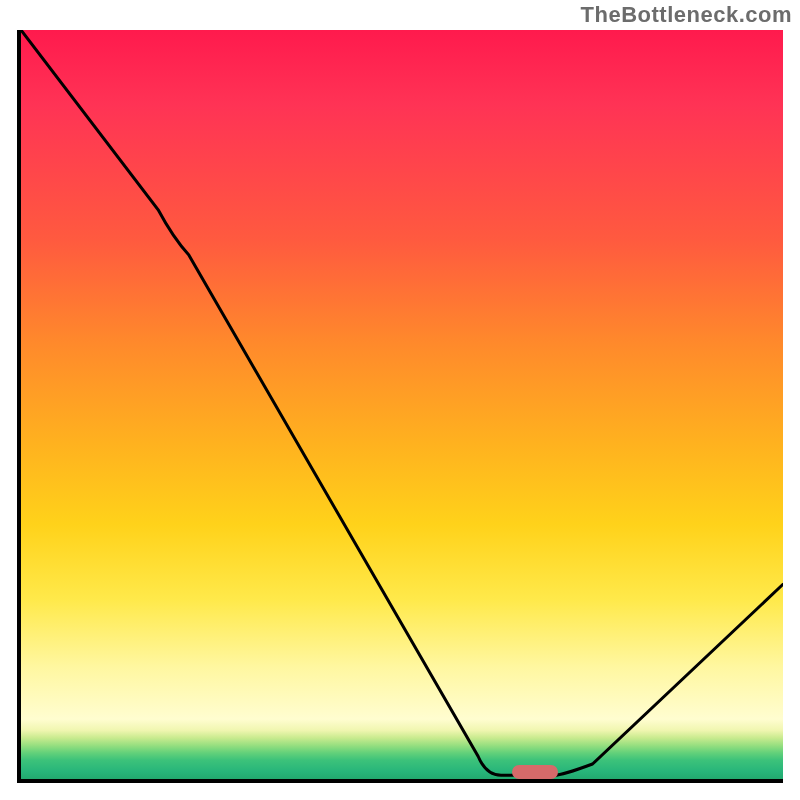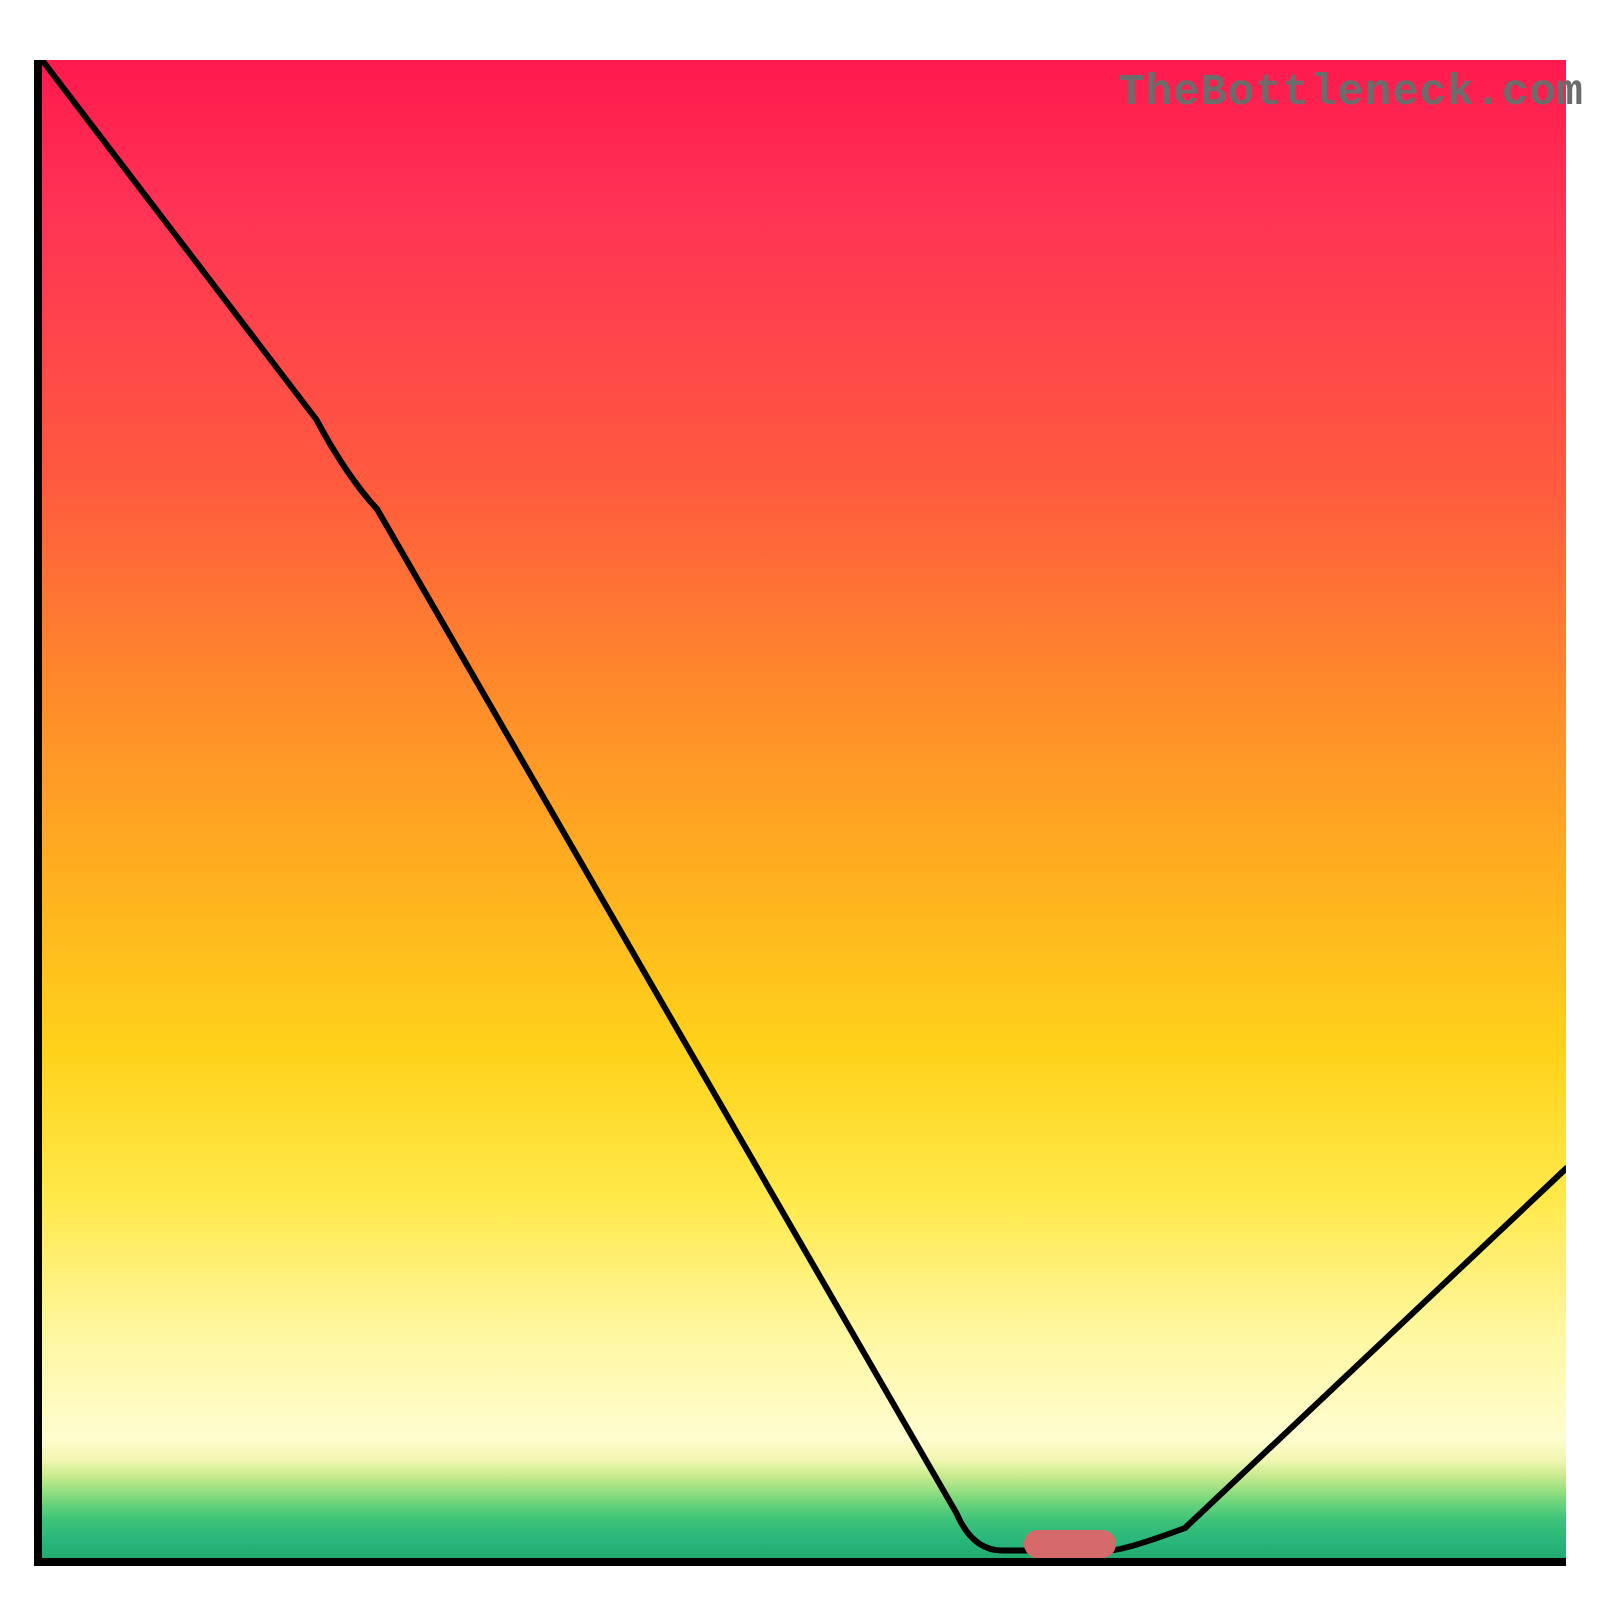--- a/index.html
+++ b/index.html
@@ -12,27 +12,26 @@
   }
   .container {
     position: relative;
     width: 800px;
     height: 800px;
   }
   .watermark {
     position: absolute;
     top: 2px;
     right: 8px;
-    font-family: Liberation Mono, monospace;
+    font-family: Liberation Sans, sans-serif;
     font-size: 22px;
     font-weight: 600;
     color: #6c6c6c;
     letter-spacing: 0.5px;
     z-index: 5;
-    margin-top: 32px;
   }
   .plot-frame {
     position: absolute;
     left: 17px;
     top: 30px;
     width: 766px;  
     height: 753px; 
     border-left: 4px solid #000;
     border-bottom: 4px solid #000;
     box-sizing: border-box;

